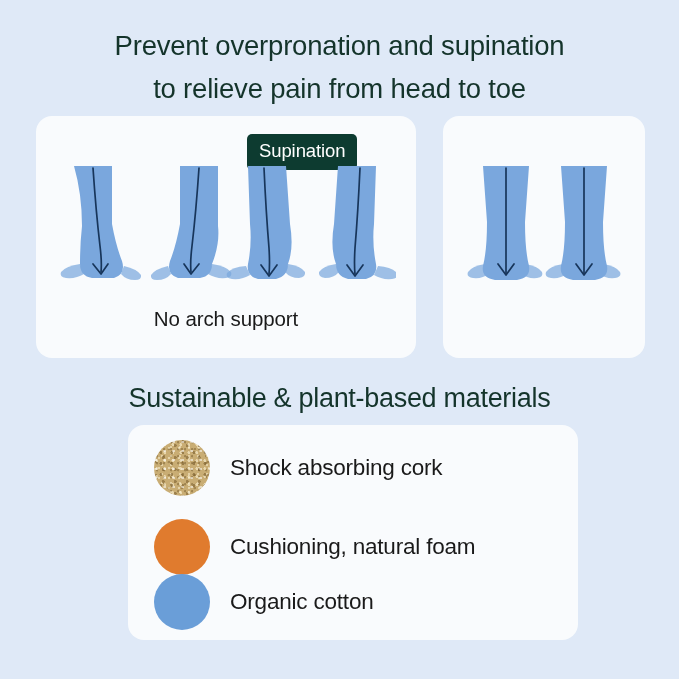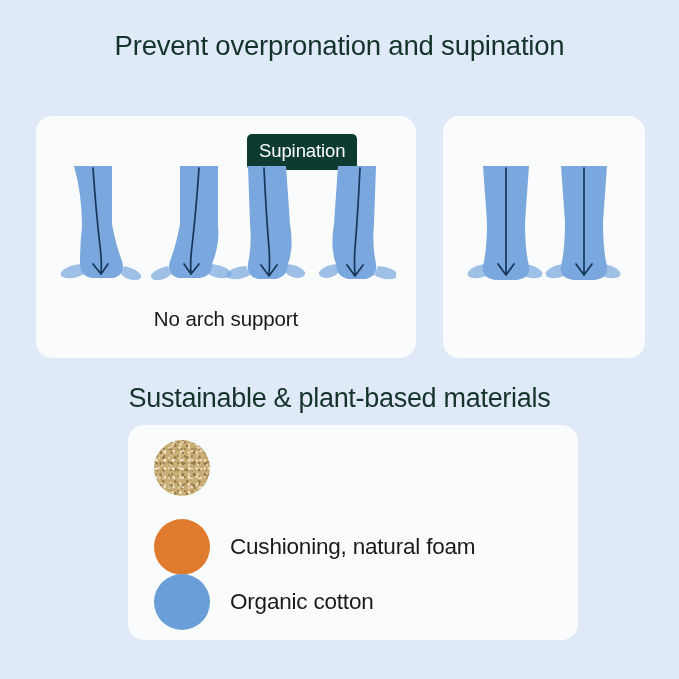--- a/index.html
+++ b/index.html
@@ -159,20 +159,21 @@
     white-space: nowrap;
   }
 </style>
 </head>
 <body>
 
 <div class="page">
 
   <div class="headline">
     <span class="ln">Prevent overpronation and supination</span>
+    <span class="ln">to relieve pain from head to toe</span>
   </div>
 
   <div class="card" id="card-no-support">
 
     <div class="badge" id="badge-supination">Supination</div>
 
     <div class="legs-row" id="legs-no-support">
       <svg width="340" height="130" viewBox="0 0 340 130" xmlns="http://www.w3.org/2000/svg">
 
         <g>
@@ -236,20 +237,21 @@
 
   </div>
 
   <div class="section-heading">Sustainable &amp; plant-based materials</div>
 
   <div class="card" id="card-materials">
     <div class="mat-list">
 
       <div class="mat-row">
         <div class="swatch cork"></div>
+        <div class="mat-label">Shock absorbing cork</div>
       </div>
 
       <div class="mat-row">
         <div class="swatch foam"></div>
         <div class="mat-label">Cushioning, natural foam</div>
       </div>
 
       <div class="mat-row">
         <div class="swatch cotton"></div>
         <div class="mat-label">Organic cotton</div>

